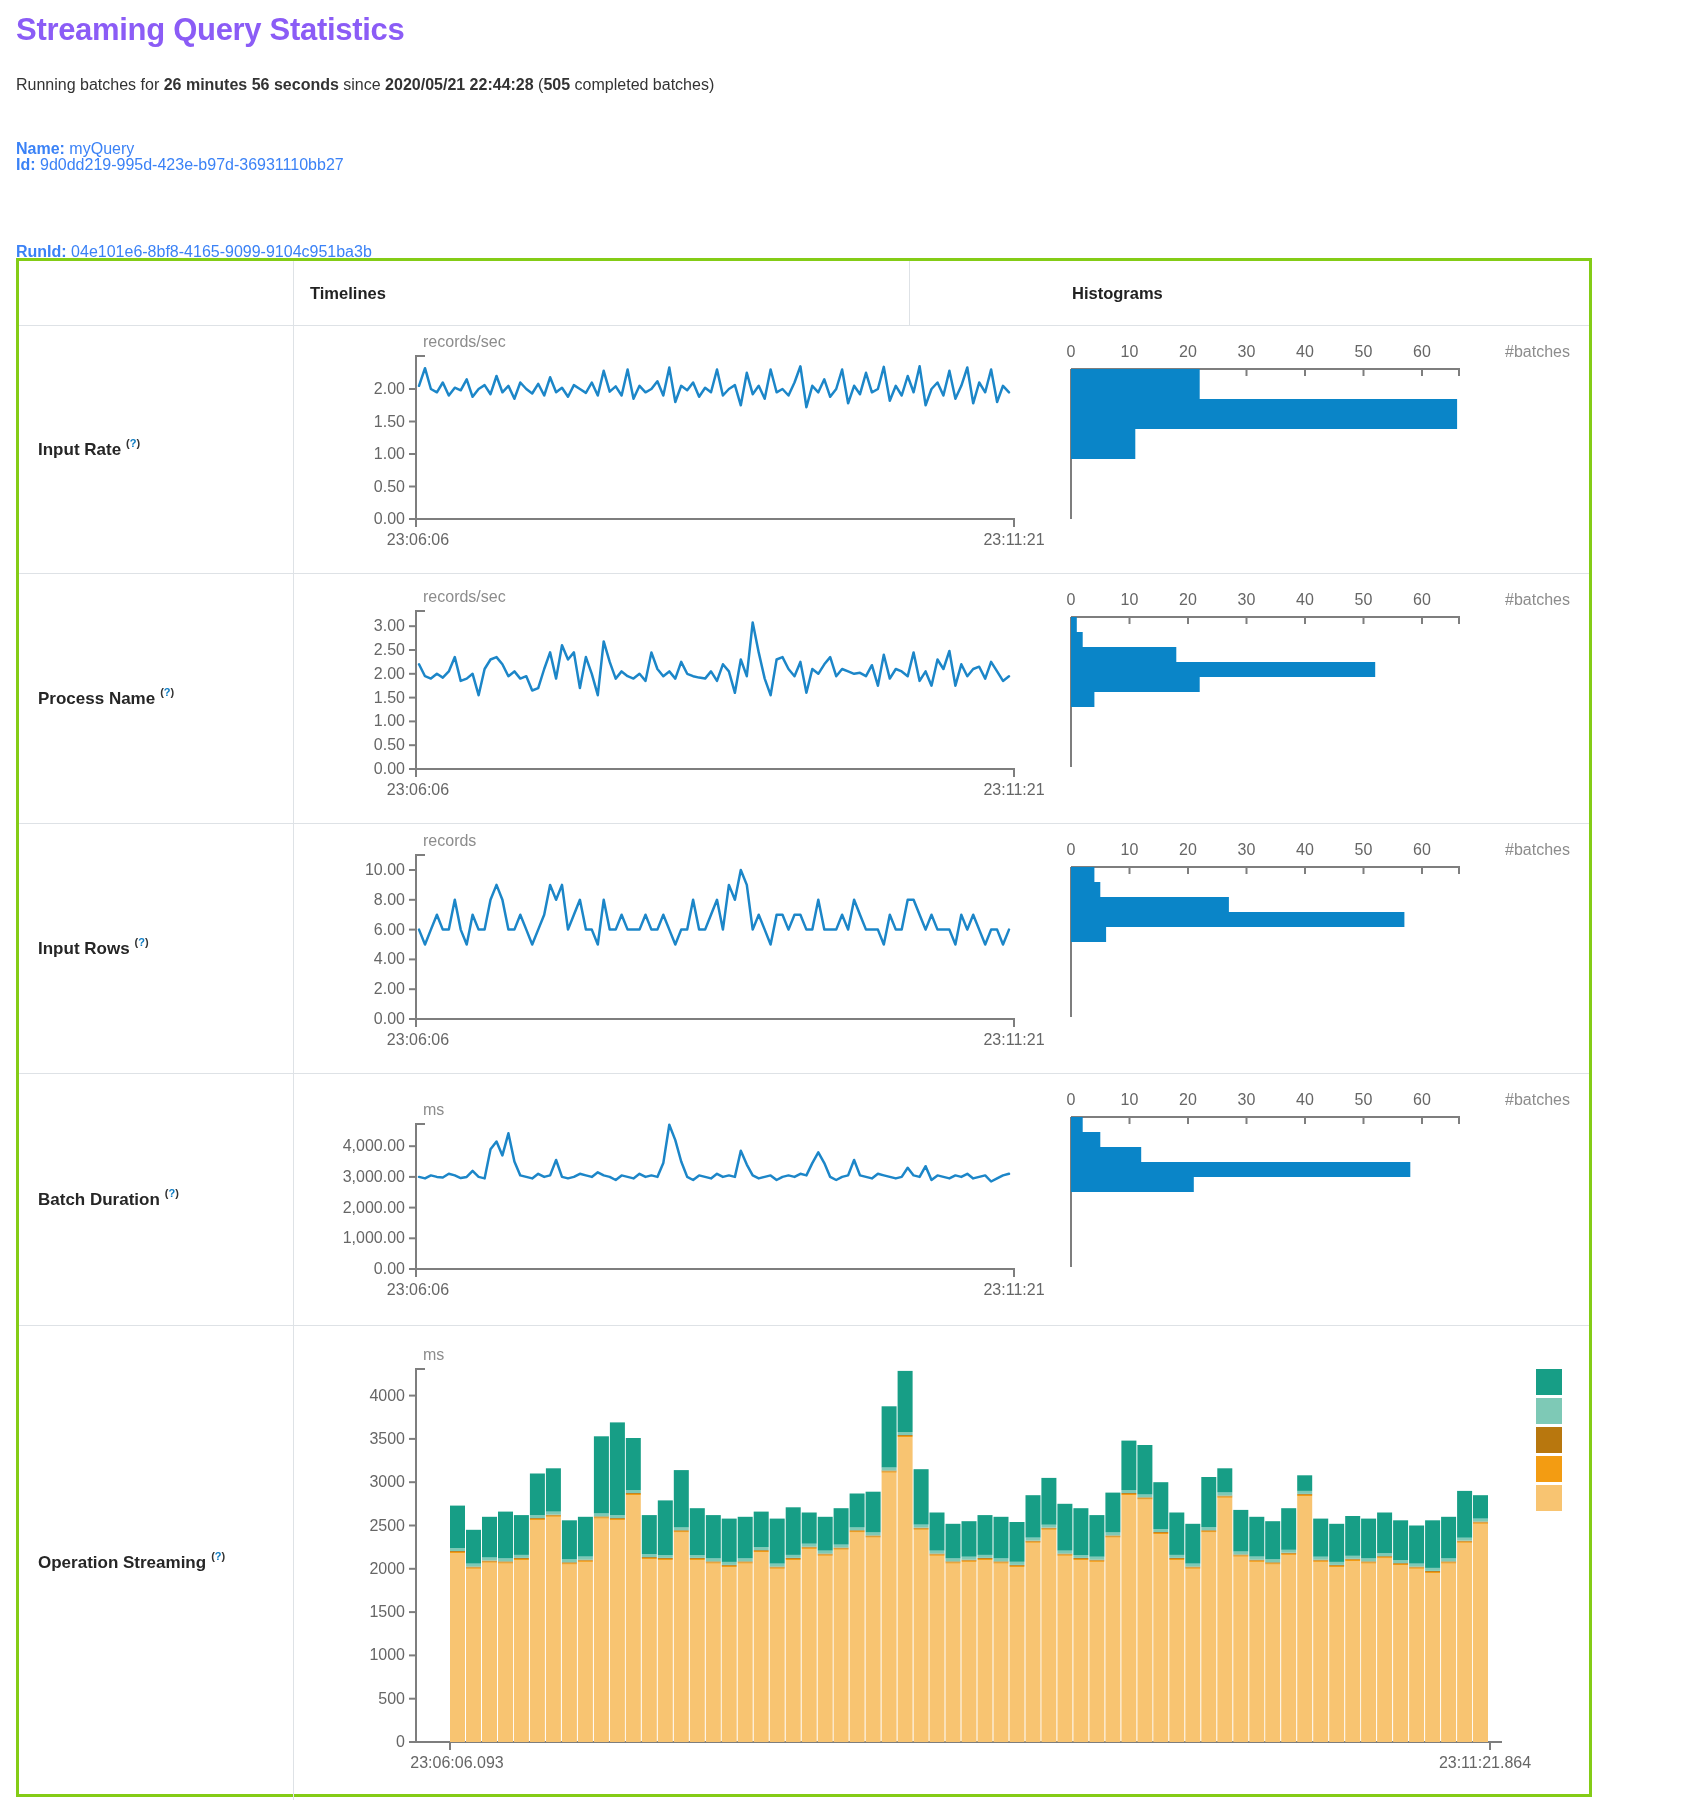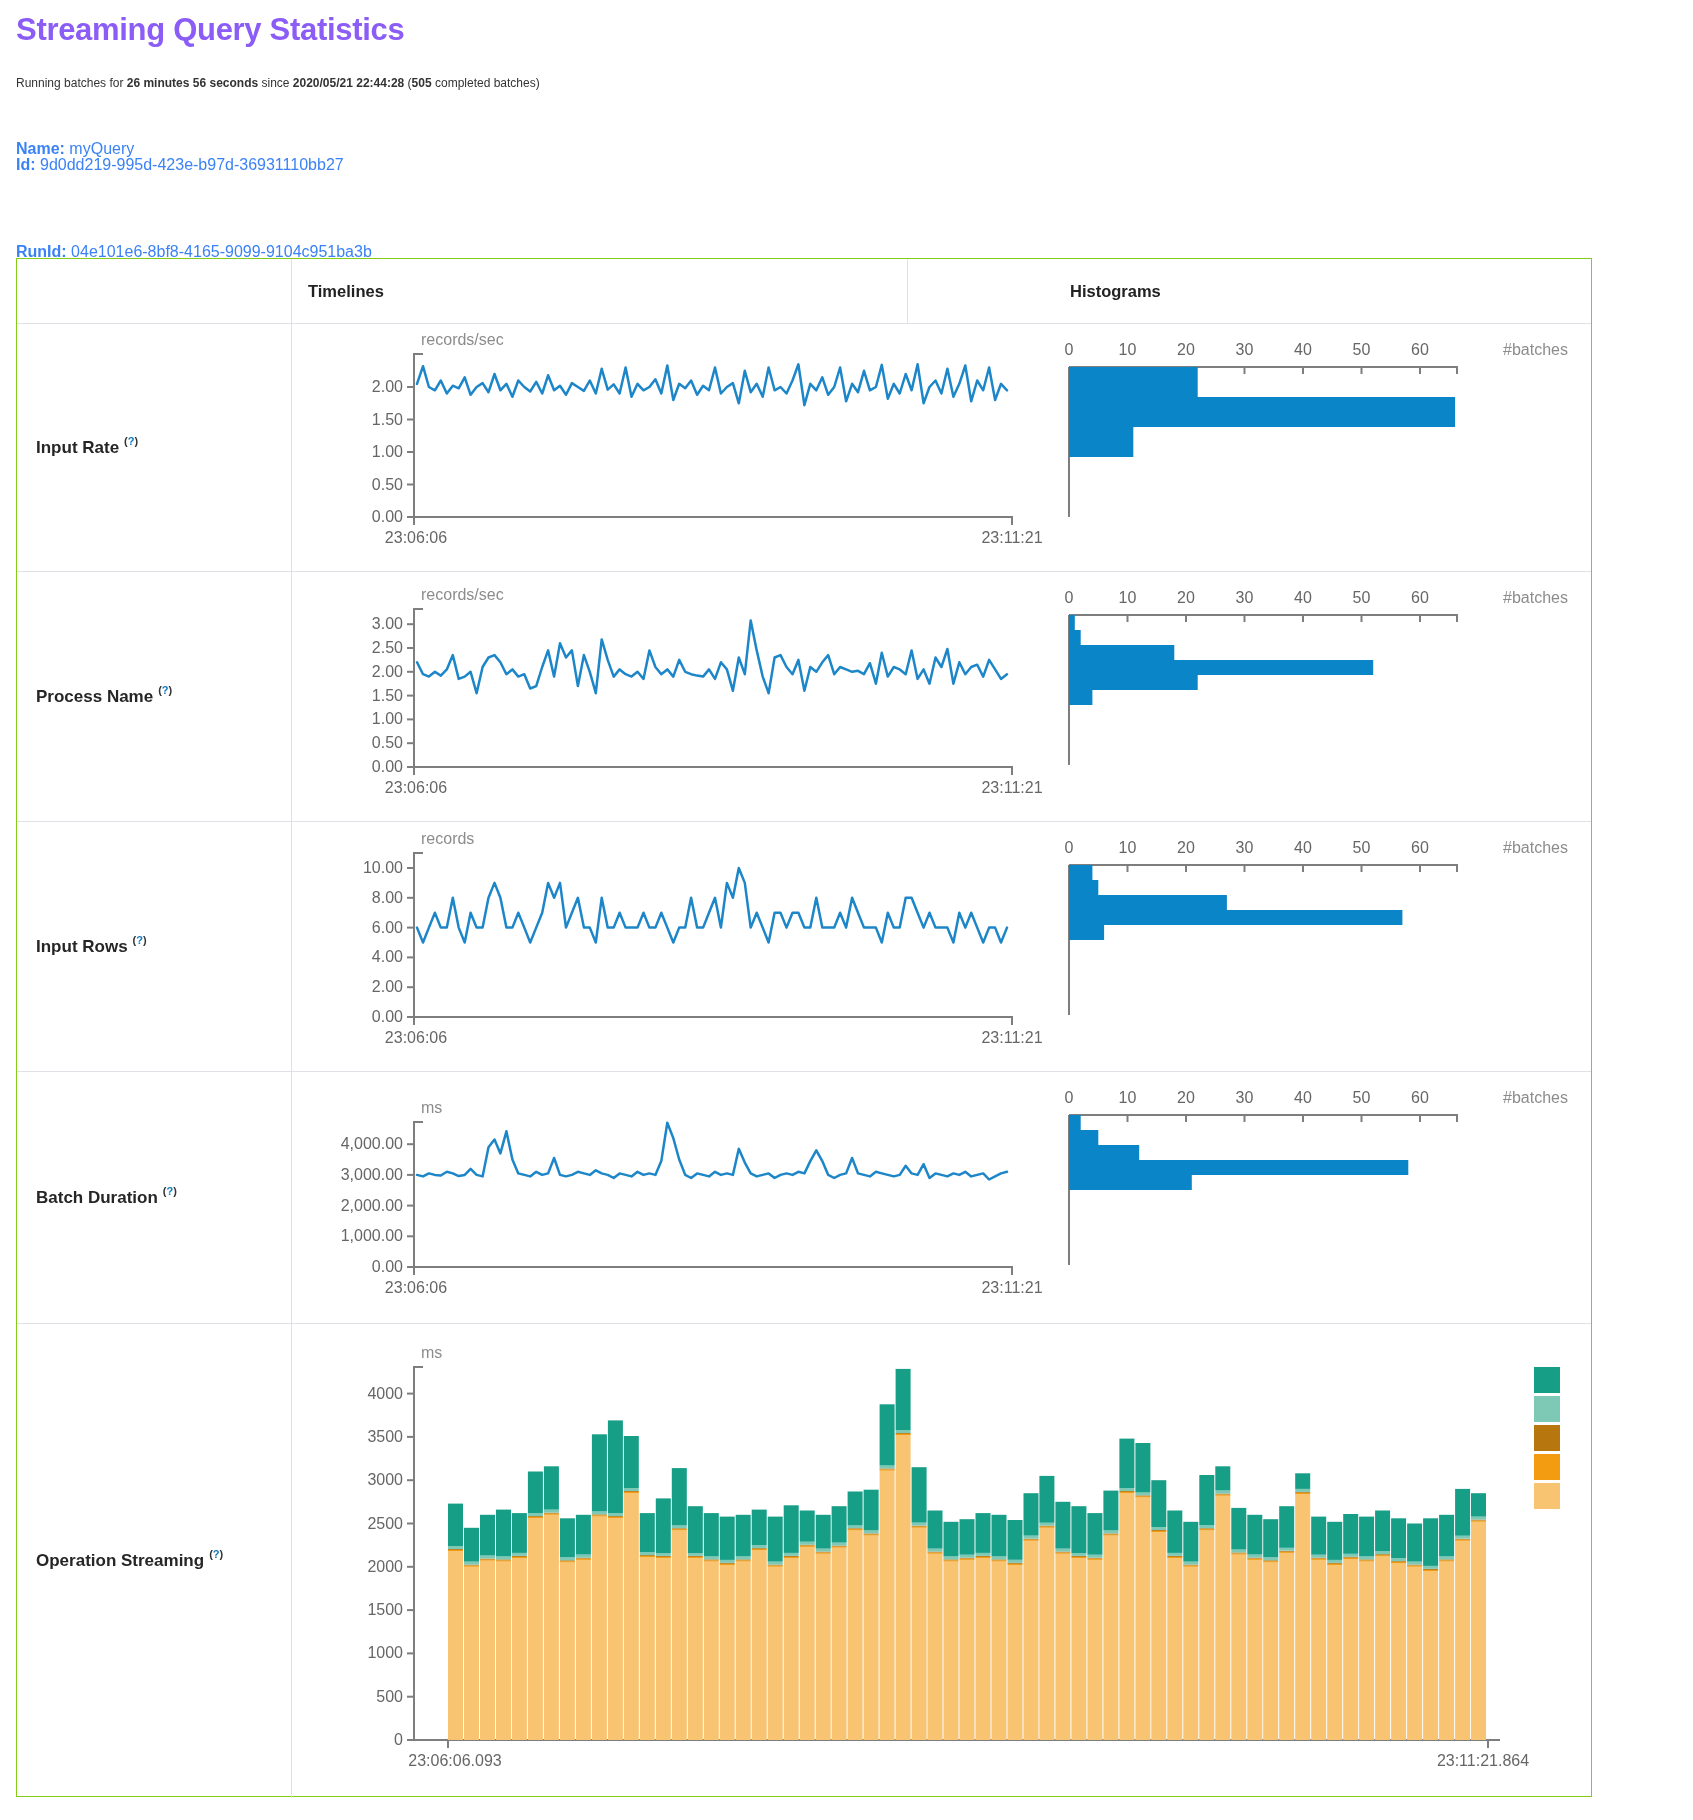--- a/index.html
+++ b/index.html
@@ -1,24 +1,24 @@
 <!DOCTYPE html>
 <html><head>
 <meta charset="utf-8">
 <style>
   html,body{margin:0;padding:0;background:#fff;}
   .page{position:relative;width:1693px;height:1820px;background:#fff;
         font-family:"Liberation Sans","DejaVu Sans",sans-serif;color:#333;overflow:hidden;}
   .title{position:absolute;left:16px;top:12px;margin:0;font-size:31px;font-weight:700;
          color:#8b5cf6;letter-spacing:-0.3px;}
-  .subtitle{position:absolute;left:16px;top:76px;font-size:12px;color:#333;}
+  .subtitle{position:absolute;left:16px;top:76px;font-size:16px;color:#333;}
   .meta{position:absolute;left:16px;font-size:16px;color:#3b82f6;}
   .m1{top:140px;} .m2{top:156px;} .m3{top:203px;margin-top:40px;}
   .stats-table{position:absolute;left:16px;top:258px;width:1576px;height:1539px;
-               border:1px solid #84cc16;box-sizing:border-box;background:#fff;}
+               border:3px solid #84cc16;box-sizing:border-box;background:#fff;}
   .thead{display:grid;grid-template-columns:275px 616px 683px;height:64px;}
   .th{display:flex;align-items:center;font-weight:bold;font-size:16.5px;color:#222;box-sizing:border-box;}
   .th.t1{border-right:1px solid #dee2e6;}
   .th.t2{border-right:1px solid #dee2e6;padding-left:16px;}
   .th.t3{padding-left:162px;}
   .trow{display:grid;grid-template-columns:275px 1299px;border-top:1px solid #dee2e6;box-sizing:border-box;}
   .tlabel{display:flex;align-items:center;padding-left:19px;font-weight:bold;font-size:17px;
           color:#262626;border-right:1px solid #dee2e6;box-sizing:border-box;}
   sup.help{font-size:11px;margin-left:5px;position:relative;top:-7px;font-weight:bold;color:#333;cursor:pointer;}
   sup.help .q{color:#0a7ac2;}

